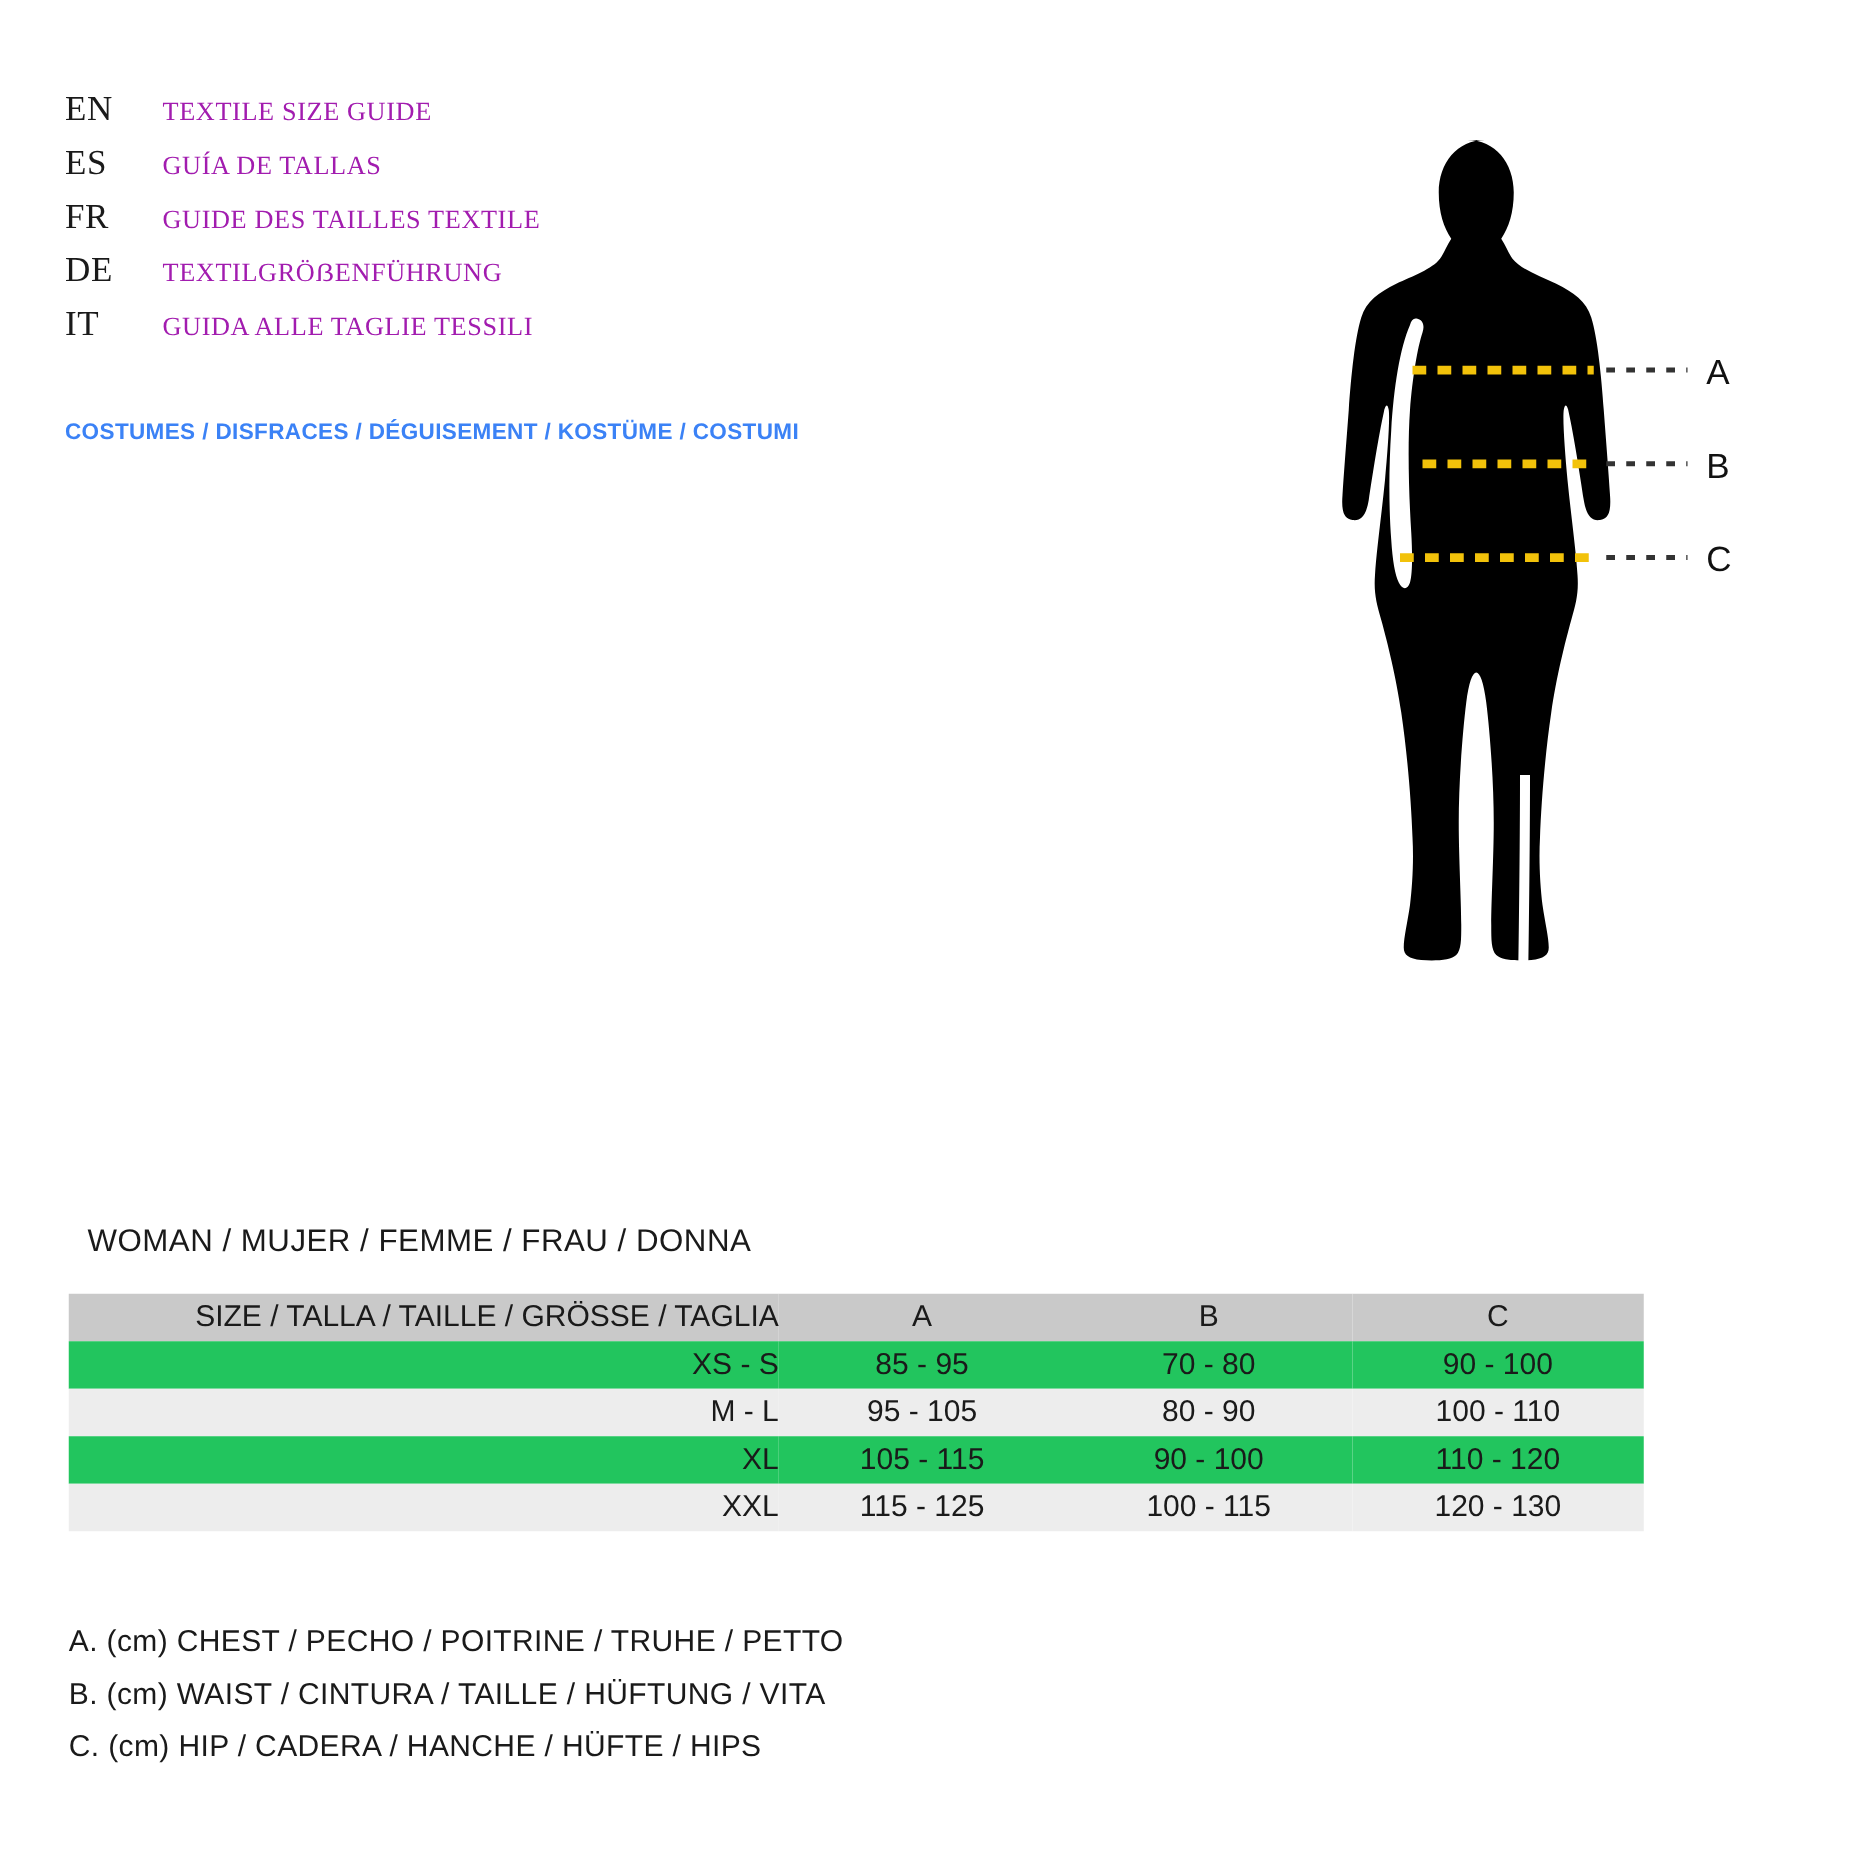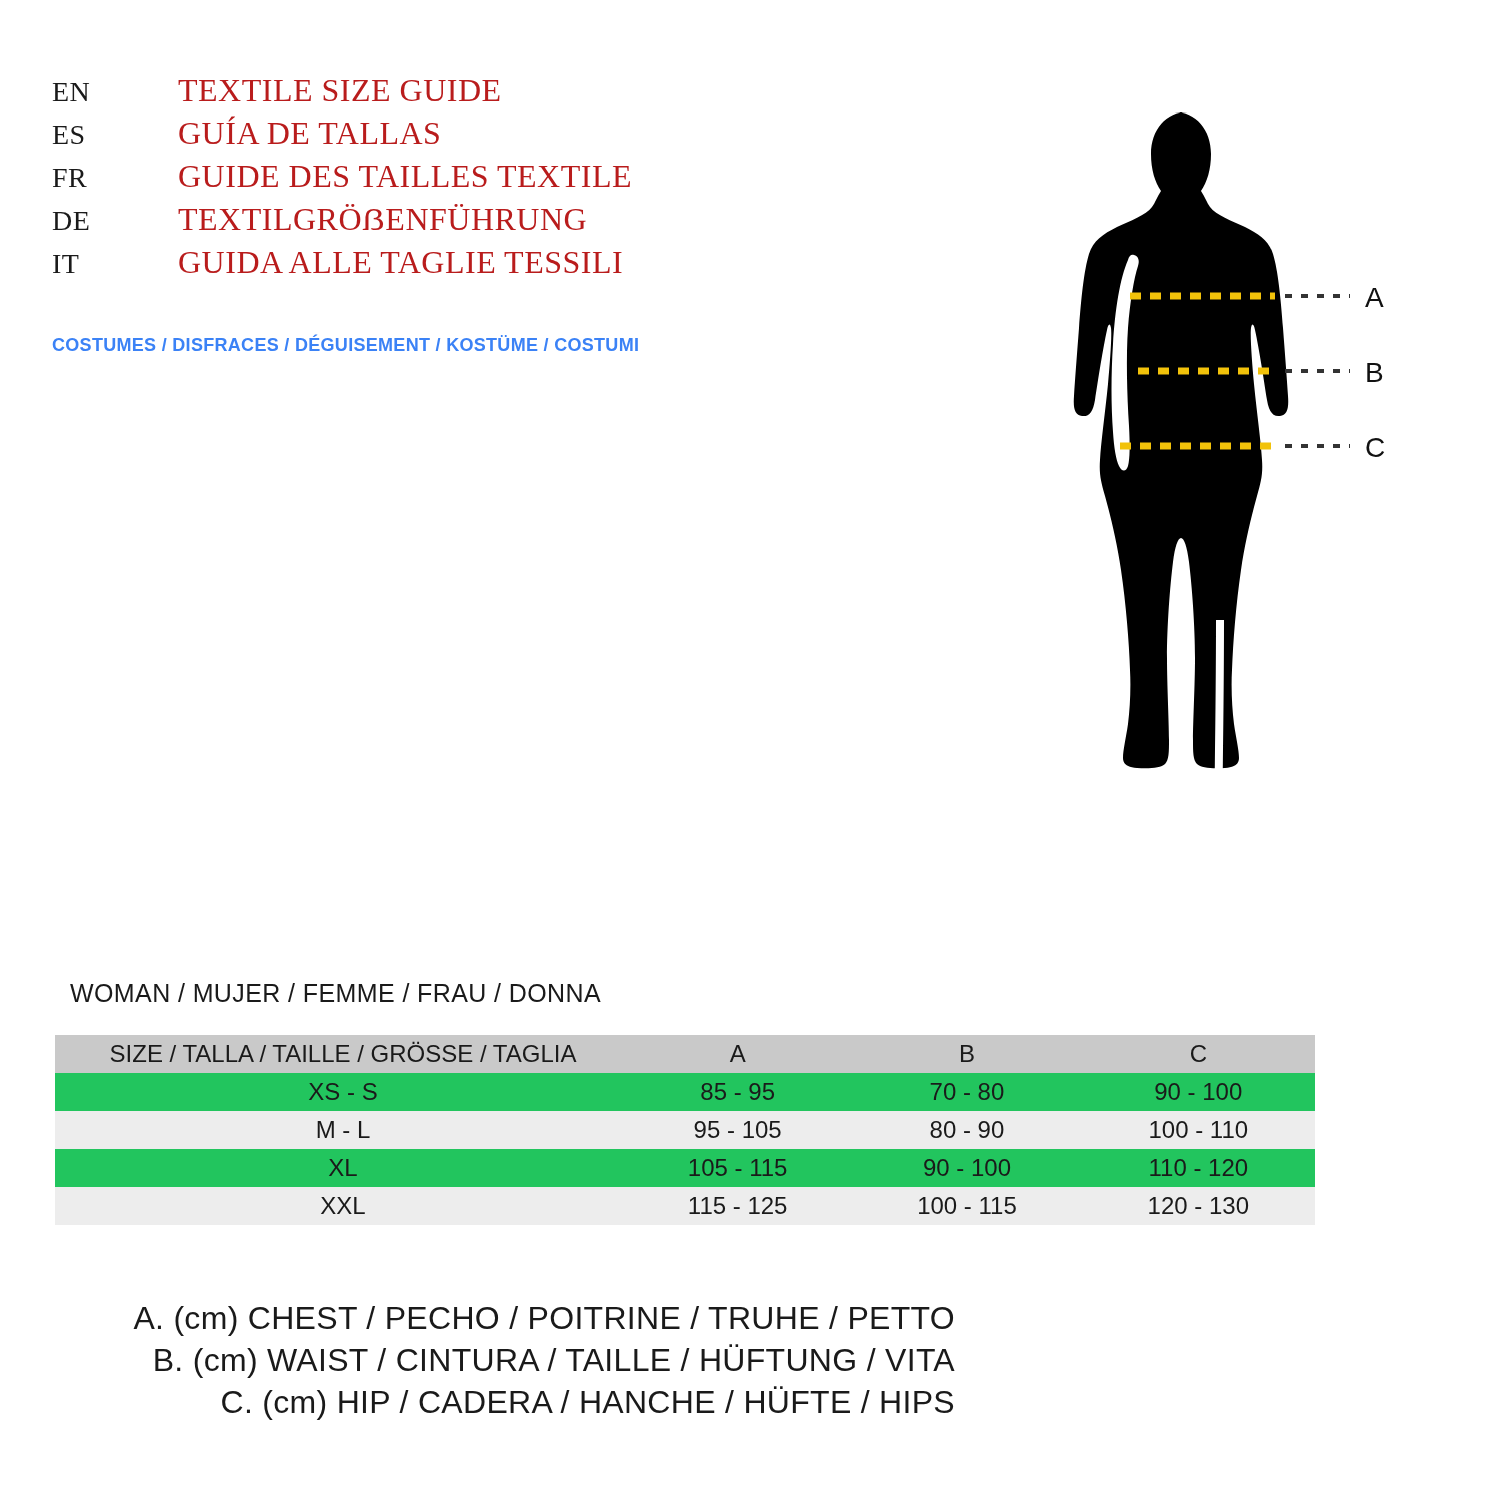--- a/index.html
+++ b/index.html
@@ -29,25 +29,24 @@
     height: 43px;
     font-family: Liberation Serif, serif;
   }
   .lang-code {
     width: 78px;
     font-size: 28px;
     letter-spacing: 0.5px;
     color: #1a1a1a;
   }
   .lang-text {
-    font-size: 32px;
+    font-size: 21px;
     letter-spacing: 0.5px;
-    color: #b91c1c;
+    color: #a21caf;
     white-space: nowrap;
-    margin-left: 48px;
   }
 
   .costumes-line {
     position: absolute;
     left: 52px;
     top: 335px;
     font-size: 18px;
     font-weight: bold;
     letter-spacing: 0.3px;
     color: #3b82f6;
@@ -100,21 +99,21 @@
   table.size-table th,
   table.size-table td {
     padding: 0;
     height: 38px;
     font-weight: normal;
     text-align: center;
     vertical-align: middle;
   }
   table.size-table th.col-size,
   table.size-table td.col-size {
-    text-align: center;
+    text-align: right;
     padding-left: 8px;
     width: 560px;
   }
   table.size-table thead tr {
     background: #c9c9c9;
   }
   table.size-table tbody tr.odd {
     background: #22c55e;
   }
   table.size-table tbody tr.even {
@@ -122,26 +121,25 @@
   }
 
   
   .legend {
     position: absolute;
     left: 55px;
     top: 1300px;
     width: 900px;
   }
   .legend-line {
-    font-size: 32px;
+    font-size: 24px;
     letter-spacing: 0.3px;
     color: #1a1a1a;
     height: 42px;
     white-space: nowrap;
-    text-align: right;
   }
 </style>
 </head>
 <body>
 
 <div class="lang-block">
   <div class="lang-row">
     <span class="lang-code">EN</span>
     <span class="lang-text">TEXTILE SIZE GUIDE</span>
   </div>

